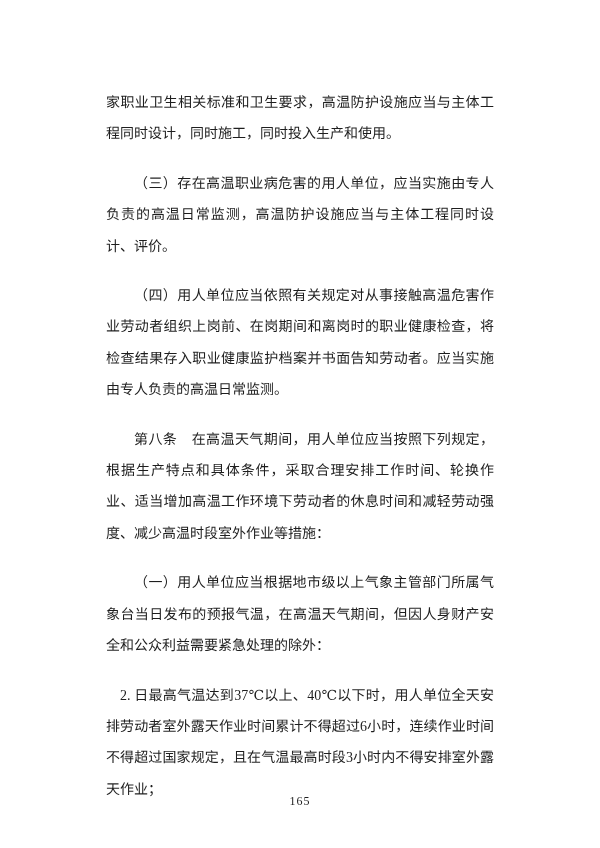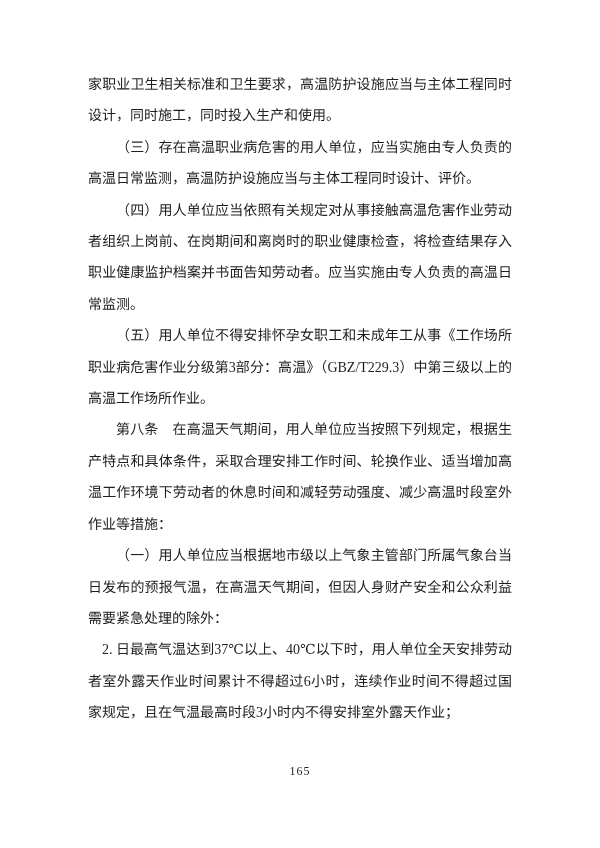--- a/index.html
+++ b/index.html
@@ -24,51 +24,50 @@
     position:absolute;
     left:88px;top:69px;
     width:424px;
     font-size:14px;
     line-height:31.4px;
     text-align:justify;
     text-justify:inter-character;
     word-break:normal;
   }
   .para{
-    margin:0;
+    margin:18px;
     padding:0;
     text-align:justify;
   }
   .para.indent{ text-indent:2em; }
   .para.indent-num{ text-indent:1em; }
   .lead{ font-weight:normal; }
   .page-number{
     position:absolute;
     left:0;right:0;
-    top:764px;
+    top:794px;
     text-align:center;
     font-size:12px;
     letter-spacing:1px;
     color:var(--text-color);
   }
 </style>
 </head>
 <body>
 
 <div class="page">
 
   <main class="content">
 
     <p class="para">家职业卫生相关标准和卫生要求，高温防护设施应当与主体工程同时设计，同时施工，同时投入生产和使用。</p>
 
     <p class="para indent">（三）存在高温职业病危害的用人单位，应当实施由专人负责的高温日常监测，高温防护设施应当与主体工程同时设计、评价。</p>
 
     <p class="para indent">（四）用人单位应当依照有关规定对从事接触高温危害作业劳动者组织上岗前、在岗期间和离岗时的职业健康检查，将检查结果存入职业健康监护档案并书面告知劳动者。应当实施由专人负责的高温日常监测。</p>
 
-    <p class="para indent">（五）用人单位不得安排怀孕女职工和未成年工从事《工作场所职业病危害作业分级第3部分：高温》（GBZ/T229.3）中第三级以上的高温工作场所作业。</p>
 
     <p class="para indent"><b class="lead">第八条</b><span>　在高温天气期间，用人单位应当按照下列规定，根据生产特点和具体条件，采取合理安排工作时间、轮换作业、适当增加高温工作环境下劳动者的休息时间和减轻劳动强度、减少高温时段室外作业等措施：</span></p>
 
     <p class="para indent">（一）用人单位应当根据地市级以上气象主管部门所属气象台当日发布的预报气温，在高温天气期间，但因人身财产安全和公众利益需要紧急处理的除外：</p>
 
 
     <p class="para indent-num">2. 日最高气温达到37℃以上、40℃以下时，用人单位全天安排劳动者室外露天作业时间累计不得超过6小时，连续作业时间不得超过国家规定，且在气温最高时段3小时内不得安排室外露天作业；</p>
 
   </main>
 

